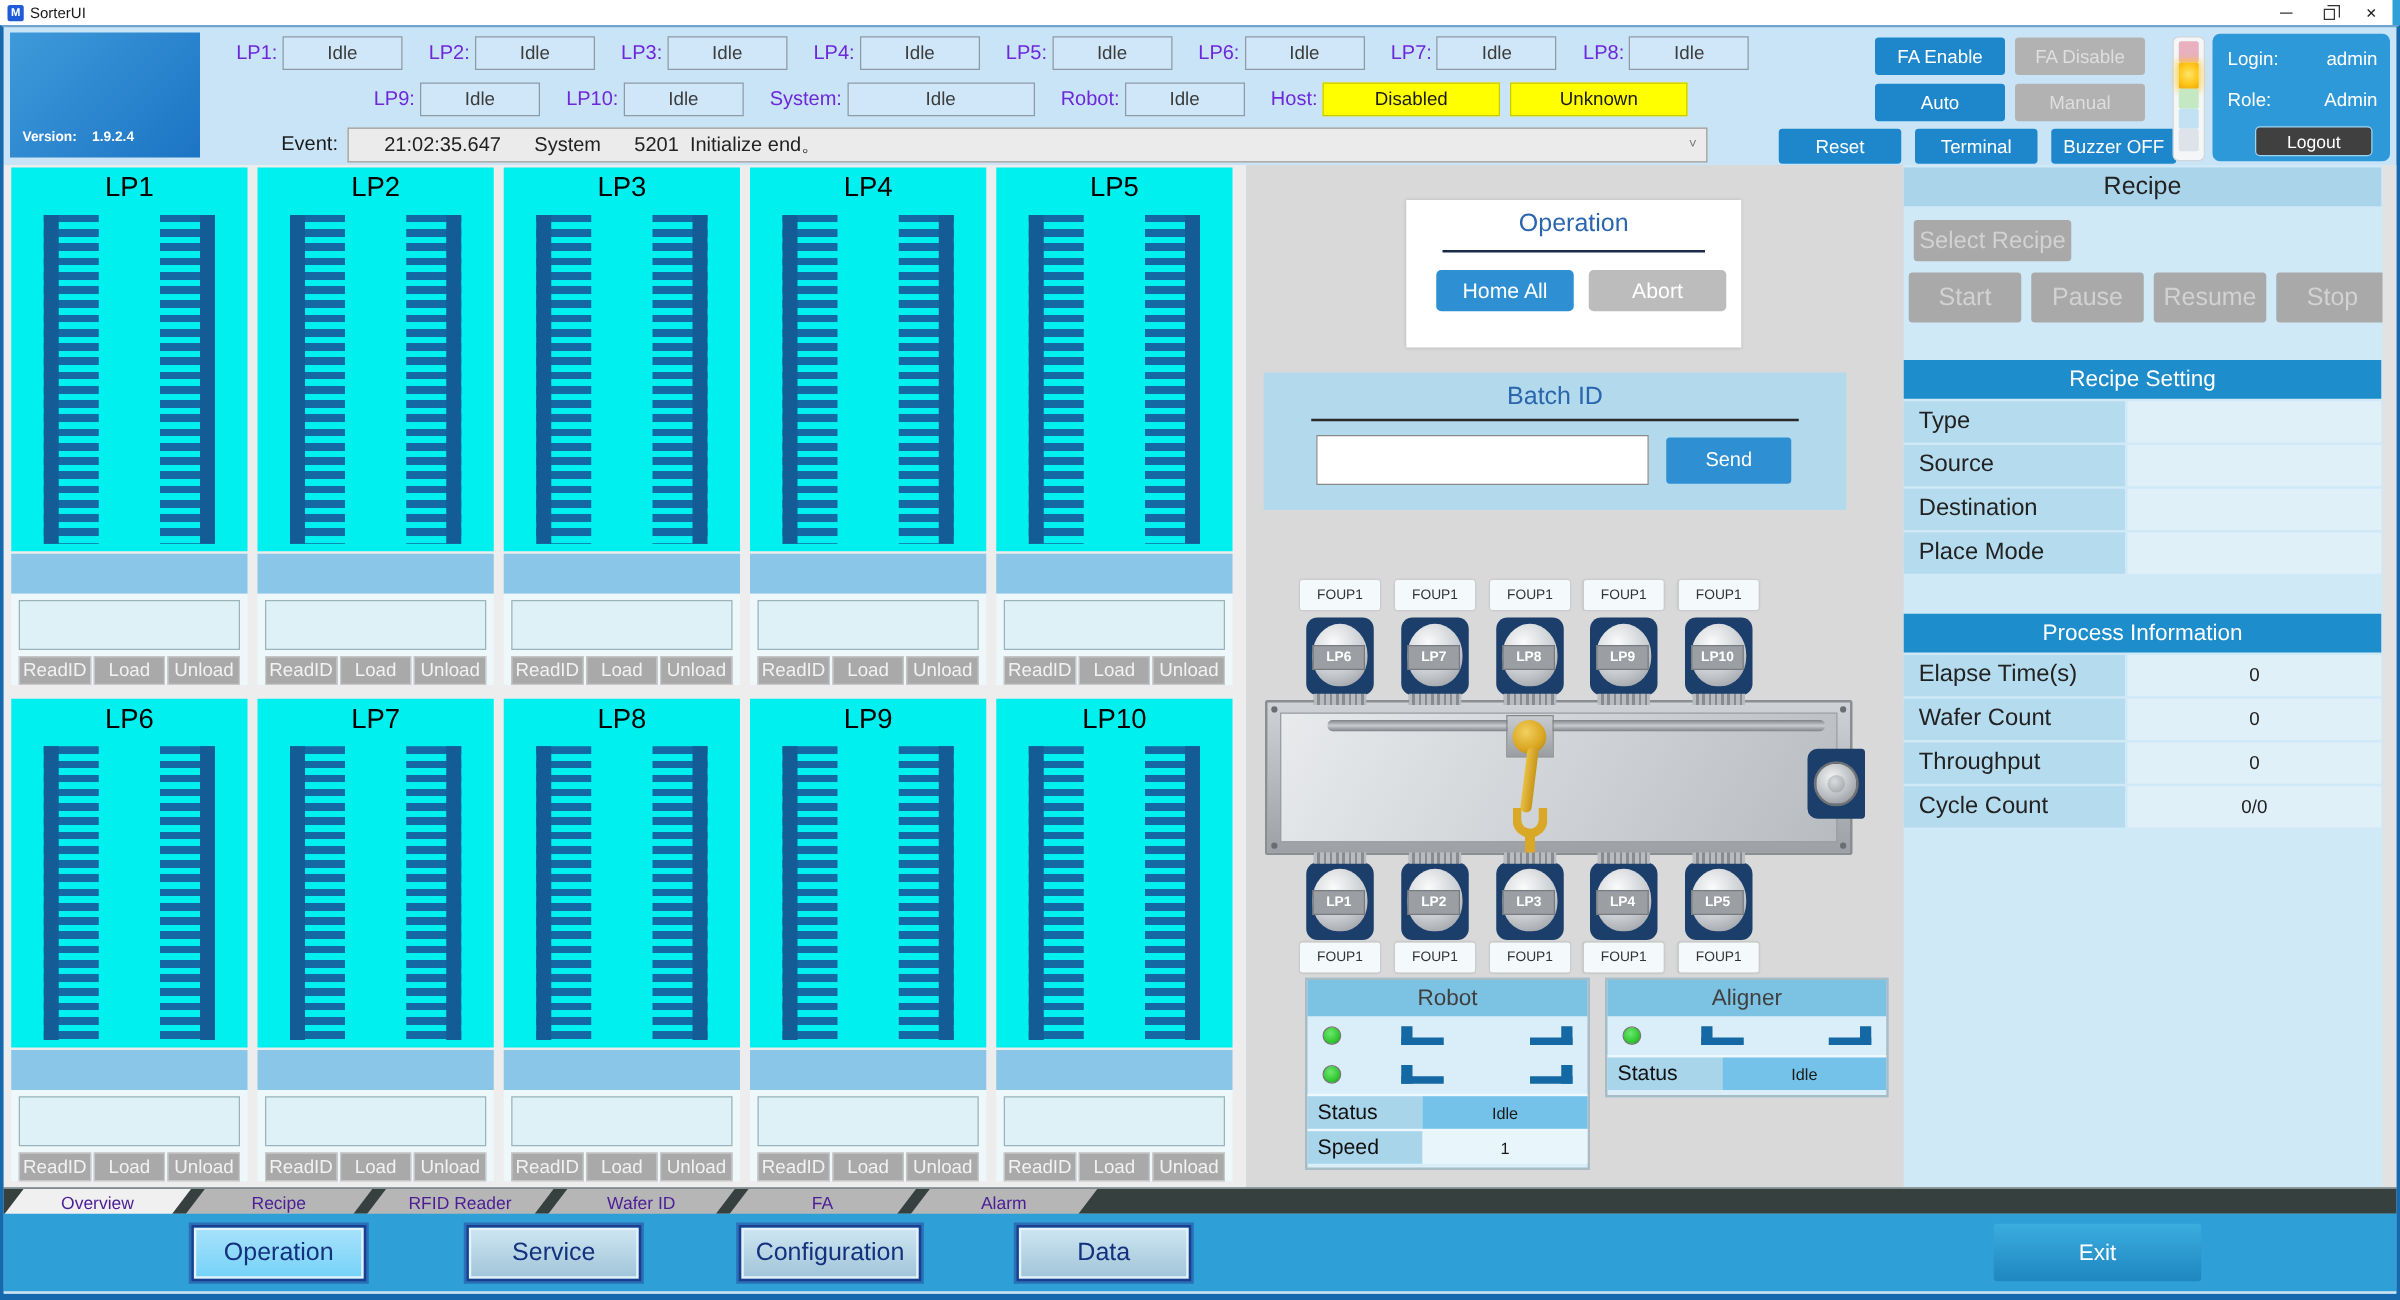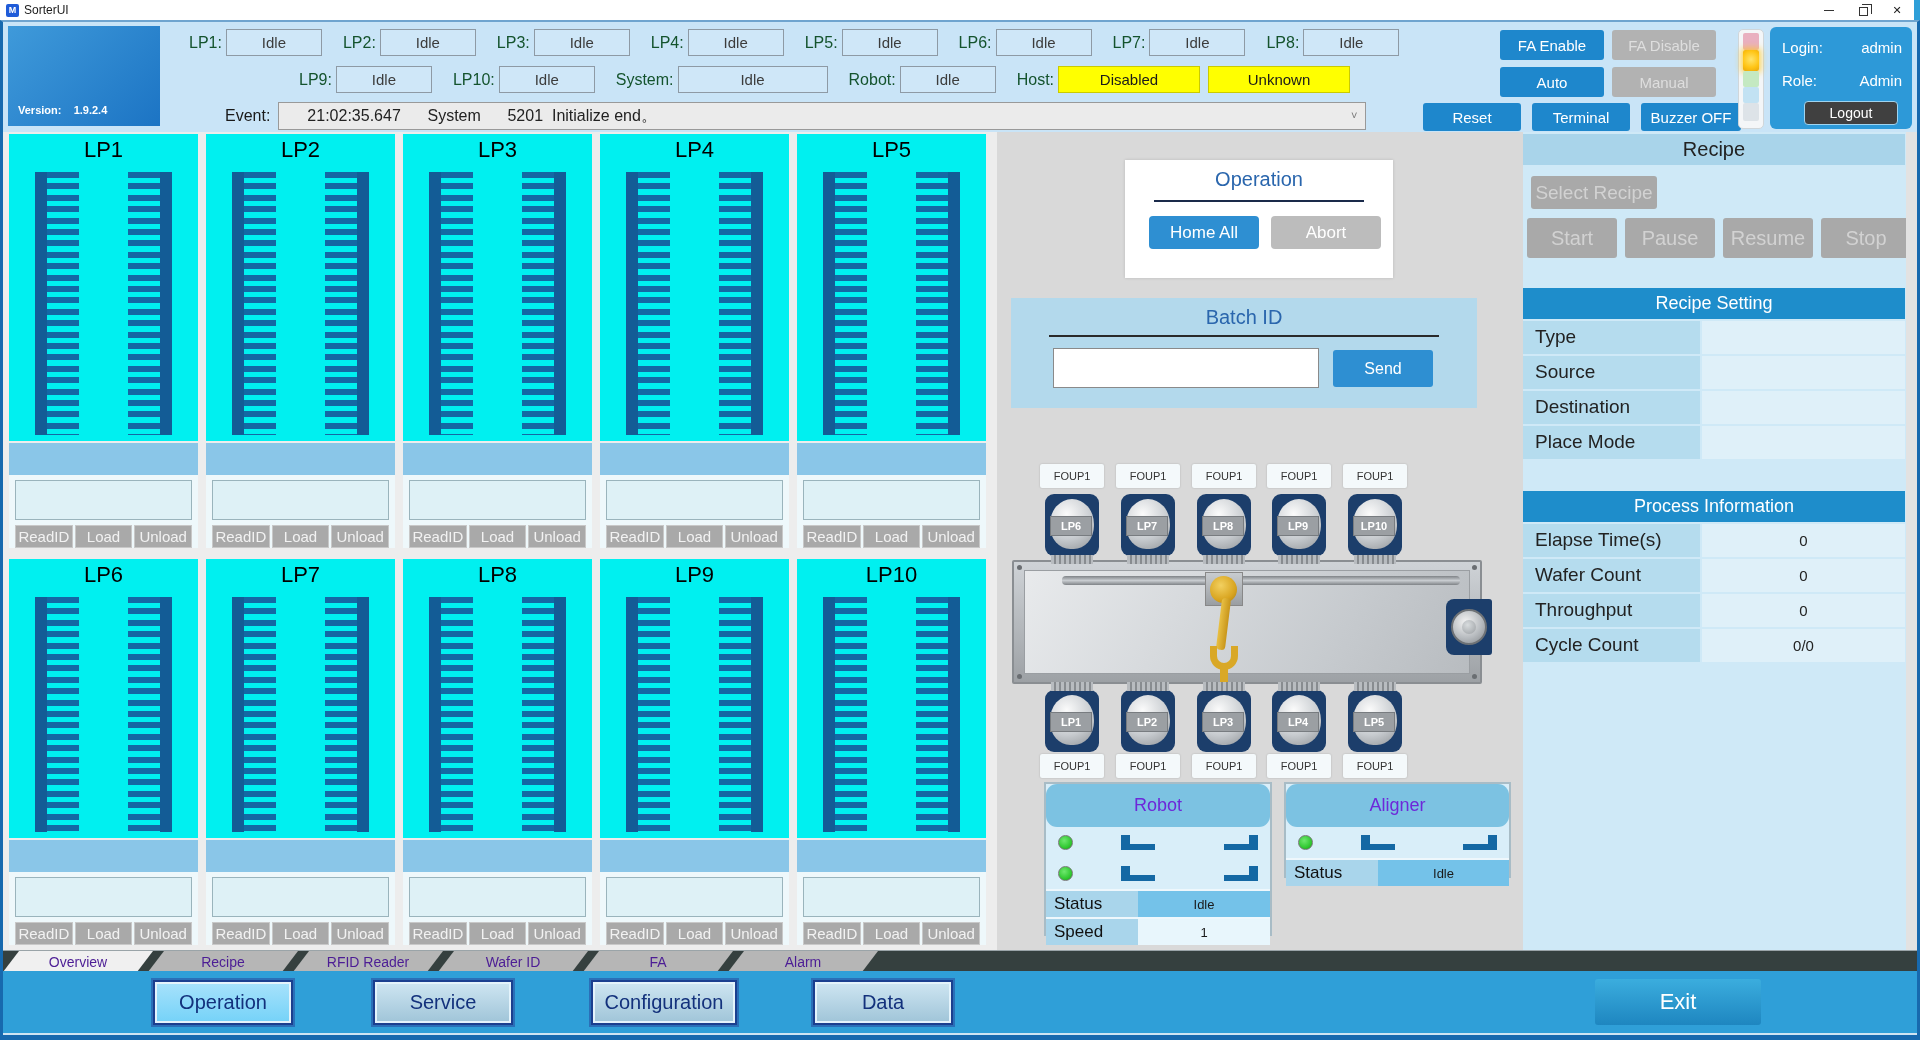--- a/index.html
+++ b/index.html
@@ -18,21 +18,21 @@
 
   
   #app { position:absolute; top:20px; left:0; width:1920px; height:1020px; background:#c9e4f7; border-left:3px solid #1769ae; border-right:3px solid #1769ae; border-bottom:5px solid #1769ae; border-top:2px solid #6fa4cf; }
 
   
   #header { position:relative; width:100%; height:110px; background:#c9e4f7; }
   #version-panel { position:absolute; left:5px; top:4px; width:152px; height:100px; background:linear-gradient(135deg,#3f9ada,#1c74c4); }
   #version-panel .vlabel { position:absolute; left:10px; bottom:10px; color:#fff; font-size:11px; font-weight:bold; white-space:pre; }
   .srow { position:absolute; display:flex; align-items:center; }
   .spair { display:flex; align-items:center; margin-right:21px; }
-  .slabel { font-size:16px; color:#14532d; margin-right:4px; text-align:right; }
+  .slabel { font-size:16px; color:#6d28d9; margin-right:4px; text-align:right; }
   .sbox { width:96px; height:27px; background:#cfe7f8; border:1px solid #8e9aa5; display:flex; align-items:center; justify-content:center; font-size:15px; color:#3c3c3c; }
   .sbox.wide { width:150px; }
   .sbox.yellow { width:142px; background:#ffff00; border:1px solid #caca00; color:#1a1a1a; margin-right:8px; }
   #event-row { position:absolute; left:222px; top:80px; display:flex; align-items:center; }
   #event-label { font-size:16px; color:#1a1a1a; margin-right:8px; }
   #event-box { width:1088px; height:28px; background:#ebebeb; border:1px solid #999; display:flex; align-items:center; font-size:16px; color:#222; padding-left:28px; white-space:pre; position:relative; }
   #event-box .chev { position:absolute; right:8px; top:6px; color:#777; font-size:11px; }
   .hbtn { position:absolute; display:flex; align-items:center; justify-content:center; font-size:15px; border-radius:3px; color:#ffffff; cursor:default; }
   .hbtn.blue { background:#1e87cc; }
   .hbtn.gray { background:#b2b2b2; color:#dedede; }
@@ -104,21 +104,21 @@
   #robot-hook { position:absolute; left:196px; top:84px; width:28px; height:24px; border:7px solid #d9a827; border-top:none; border-radius:0 0 15px 15px; }
   #robot-arm2 { position:absolute; left:206px; top:104px; width:8px; height:22px; background:#d9a827; border-radius:3px; }
   #aligner-unit { position:absolute; left:432px; top:37px; width:46px; height:56px; background:#1c3e6b; border-radius:8px 3px 3px 8px; }
   #aligner-disc { position:absolute; left:5px; top:10px; width:36px; height:36px; border-radius:50%; background:radial-gradient(circle at 40% 35%, #f4f4f4, #b8bcc0 55%, #84888c); border:2px solid #6e7276; }
   #aligner-disc:before { content:""; position:absolute; left:9px; top:9px; width:14px; height:14px; border-radius:50%; background:radial-gradient(circle at 40% 35%, #d8dcde, #9a9ea2); }
 
   
   .unit-panel { position:absolute; border:2px solid #a8bcc6; background:#d9eef9; }
   #robot-panel { left:47px; top:650px; width:228px; height:154px; }
   #aligner-panel { left:287px; top:650px; width:227px; height:96px; }
-  .unit-header { height:43px; background:#7cc2e2; display:flex; align-items:center; justify-content:center; font-size:18px; color:#6d28d9;border-radius:11px; }
+  .unit-header { height:29px; background:#7cc2e2; display:flex; align-items:center; justify-content:center; font-size:18px; color:#404040; }
   .ind-row { height:31px; display:flex; align-items:center; padding:0 12px; }
   .led { width:15px; height:15px; border-radius:50%; background:radial-gradient(circle at 40% 35%, #6ee86e, #2dc62d 65%, #1a8a1a); border:1px solid #777; }
   .paddle { width:34px; height:15px; position:relative; }
   .paddle:before { content:""; position:absolute; bottom:0; left:0; right:0; height:6px; background:#1468a4; }
   .paddle.pl:after { content:""; position:absolute; left:0; top:0; width:9px; height:15px; background:#1468a4; }
   .paddle.pr:after { content:""; position:absolute; right:0; top:0; width:9px; height:15px; background:#1468a4; }
   .paddle.pl { margin-left:48px; }
   .paddle.pr { margin-left:auto; }
   .kv-row { display:flex; border-top:2px solid #eef7fc; }
   .kv-label { width:92px; background:#a9d5eb; font-size:17px; color:#111; padding:3px 0 3px 8px; }
@@ -145,21 +145,21 @@
 
   
   #tabstrip { position:absolute; left:0; right:0; bottom:64px; height:21px; background:#35403f; display:flex; border-top:1px solid #9aa4a8; }
   .tab { height:21px; width:150px; margin-right:-5px; display:flex; align-items:center; justify-content:center; font-size:14px; color:#4c1d95; background:#b6b6b6; clip-path:polygon(16px 0, 100% 0, calc(100% - 16px) 100%, 0 100%); }
   .tab.active { background:#f0f0f0; }
 
   
   #bottombar { position:absolute; left:0; right:0; bottom:0; height:64px; background:#2f9fd8; border-bottom:2px solid #cfe4f2; }
   .navbtn { position:absolute; top:9px; height:45px; width:140px; background:linear-gradient(#cfe6f2,#9fc4d8); border:2px solid #1b3f8f; box-shadow:0 0 0 2px #2a6fb8, inset 0 0 0 2px #e4f3fb; color:#13317c; font-size:20px; display:flex; align-items:center; justify-content:center; }
   .navbtn.active { background:linear-gradient(#a8e2fb,#74d2f8); }
-  #exit-btn { position:absolute; left:1592px; top:8px; width:166px; height:46px; background:linear-gradient(#3badde,#1e86c0); border-radius:3px; color:#fff; font-size:22px; display:flex; align-items:center; justify-content:center; }
+  #exit-btn { position:absolute; left:1592px; top:8px; width:166px; height:46px; background:linear-gradient(#3badde,#1e86c0); border-radius:3px; color:#fff; font-size:18px; display:flex; align-items:center; justify-content:center; }
 </style>
 </head>
 <body>
 
 <div id="titlebar">
   <span class="app-icon">M</span>
   <span class="tb-title">SorterUI</span>
   <div class="tb-controls">
     <span class="tb-btn">
         <span class="min-glyph"></span>

